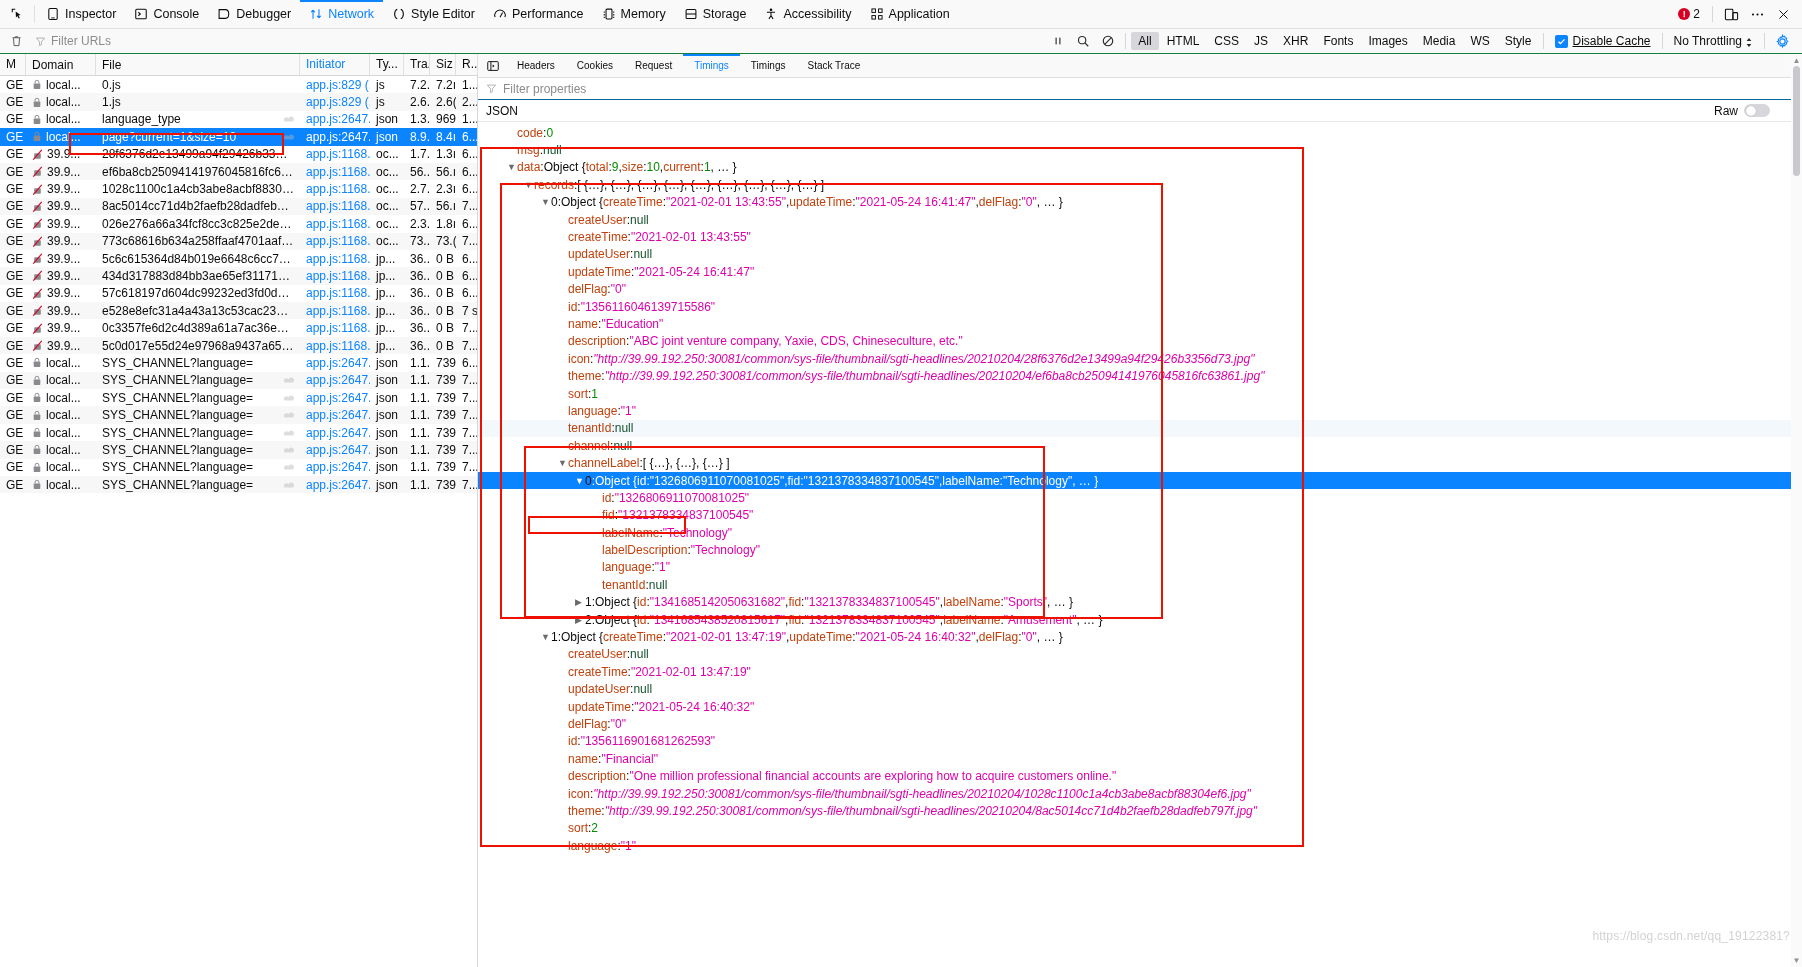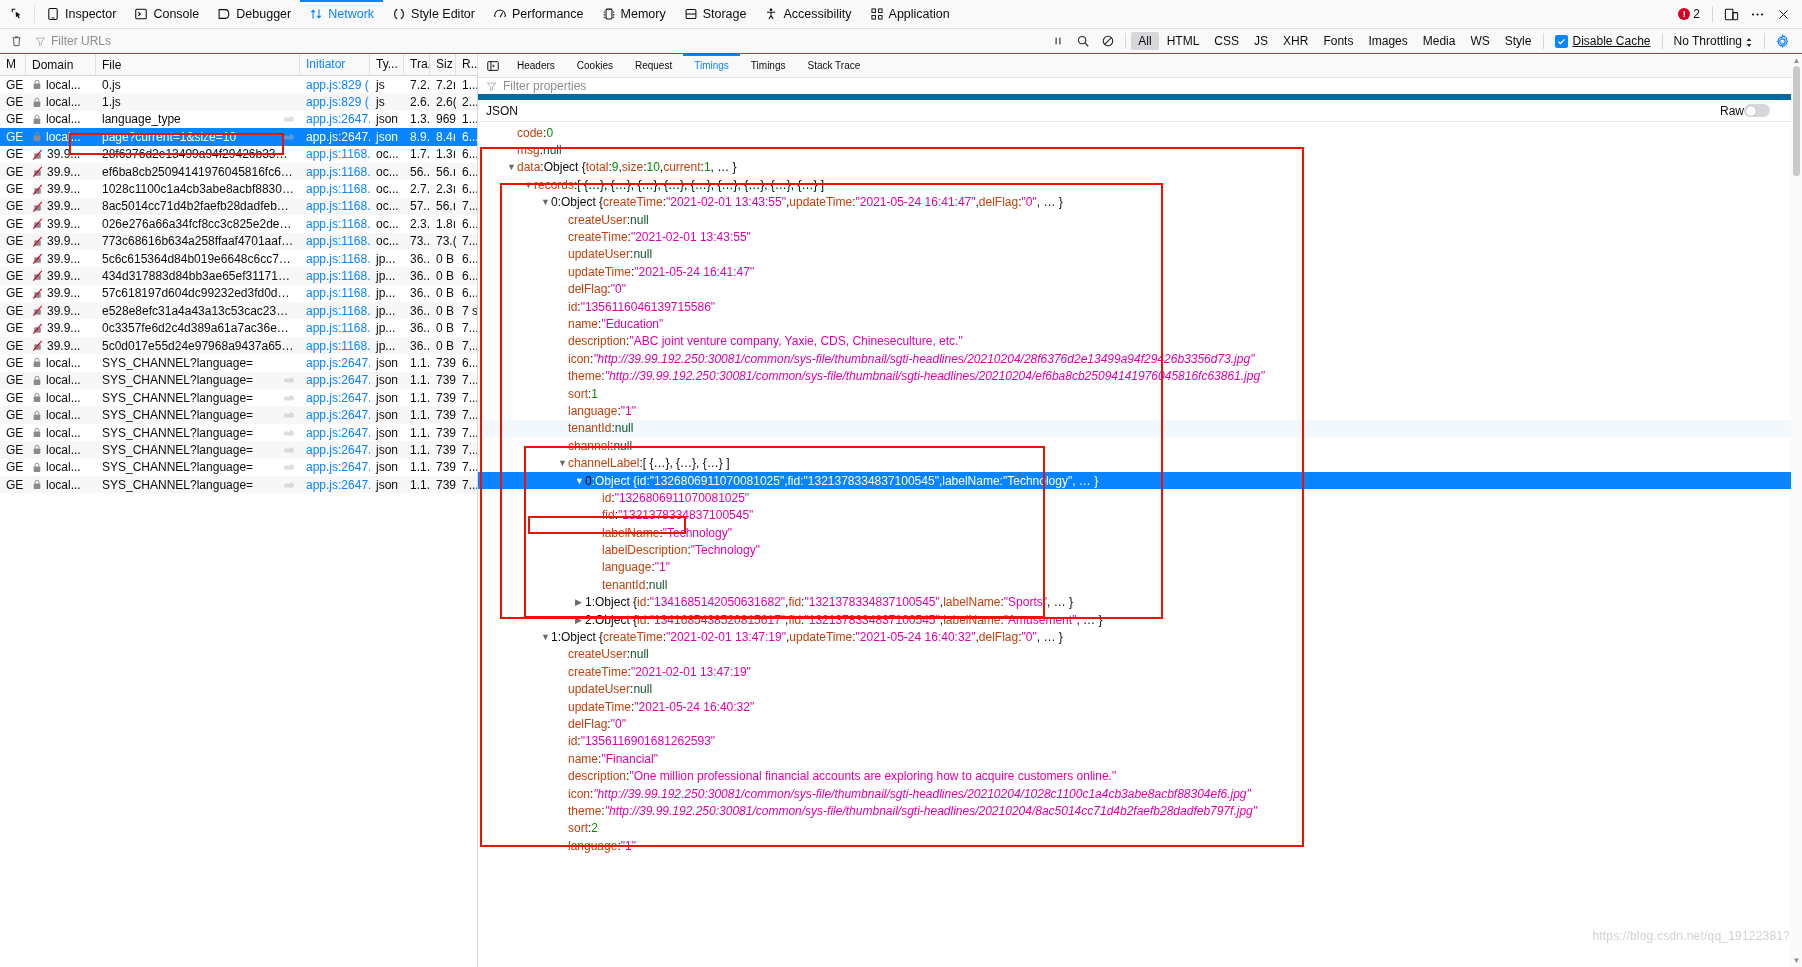--- a/index.html
+++ b/index.html
@@ -130,21 +130,21 @@
   }
   .det-tab {
     display:flex; align-items:center; padding: 0 11px; cursor:pointer; position: relative;
     font-size: 10px; color: #0c0c0d;
   }
   .det-tab.active { color: #0a84ff; }
   .det-tab.active:before { content:""; position:absolute; left:0;right:0;top:0;height:2px;background:#0a84ff; }
   .det-pane-btn { width: 26px; display:flex;align-items:center;justify-content:center;cursor:pointer; }
 
   .filter-props {
-    height: 22px; min-height:22px; background:#fff; border-bottom: 6px solid #0369a1;
+    height: 22px; min-height:22px; background:#fff; border-bottom: 1px solid #0369a1;
     display:flex; align-items:center; gap:6px; padding: 0 8px; color:#8c8c8c;
     cursor: text;
   }
   .json-label {
     height: 22px; min-height:22px; display:flex; align-items:center;
     padding: 0 8px; border-bottom: 1px solid #e8e8ea; color: #0c0c0d; font-size:12px;
   }
   .json-body { flex: 1; overflow: hidden; position: relative; padding-top: 2px; }
   .jrow {
     height: 17.4px; display:flex; align-items:center; white-space: nowrap; font-size: 12px;
@@ -886,21 +886,21 @@
 
       <div class="filter-props">
         <svg width="11" height="11" viewBox="0 0 16 16">
           <path d="M2 3h12l-4.6 5.4v4.2l-2.8 1.4V8.4z" fill="none" stroke="#a0a0a3" stroke-width="1.1"></path>
         </svg>
         <span>Filter properties</span>
       </div>
 
       <div class="json-label">
         <span>JSON</span>
-        <span style="margin-left:auto;display:flex;align-items:center;padding-right:24px;text-align:center;">
+        <span style="margin-left:auto;display:flex;align-items:center;gap:6px;padding-right:24px;text-align:center;">
           <span>Raw</span>
           <span style="width:26px;height:13px;border-radius:7px;background:#d7d7db;display:inline-block;position:relative;">
             <span style="position:absolute;left:1.5px;top:1.5px;width:10px;height:10px;border-radius:50%;background:#fff;box-shadow:0 0 1px rgba(0,0,0,.4);"></span>
           </span>
         </span>
       </div>
 
       <div class="json-body" id="json-body">
           <div class="jrow">
             <span style="display:inline-block;width:25px;flex:0 0 auto;"></span>

